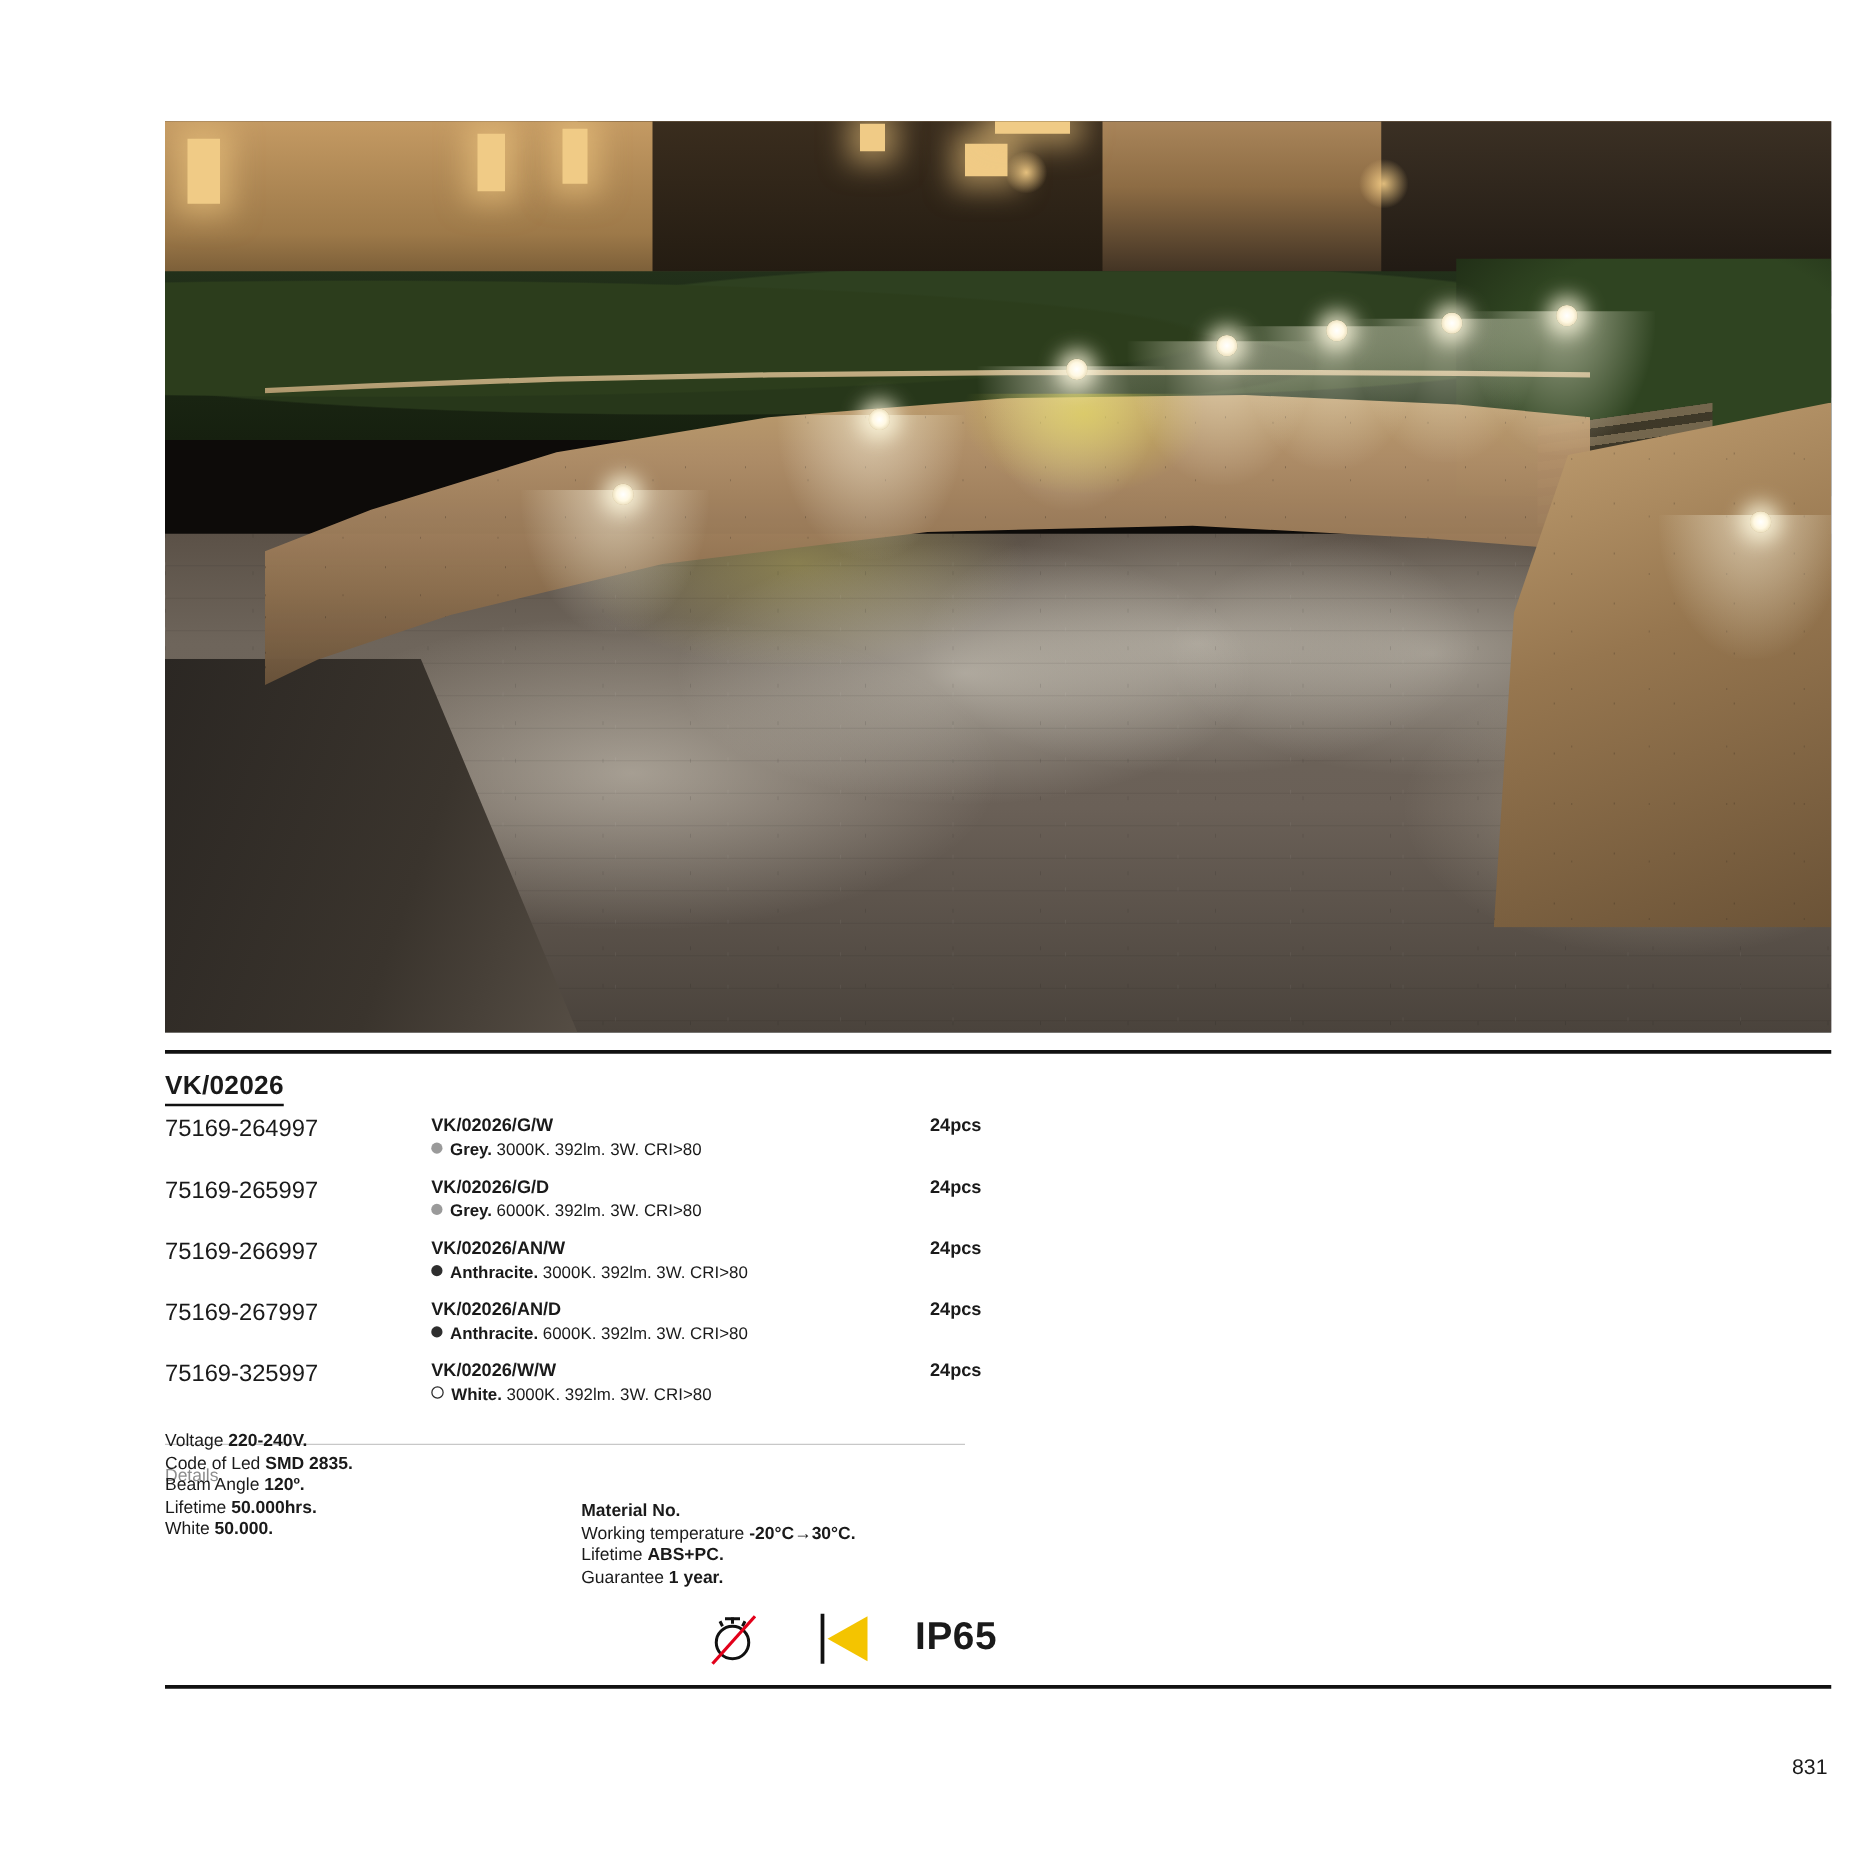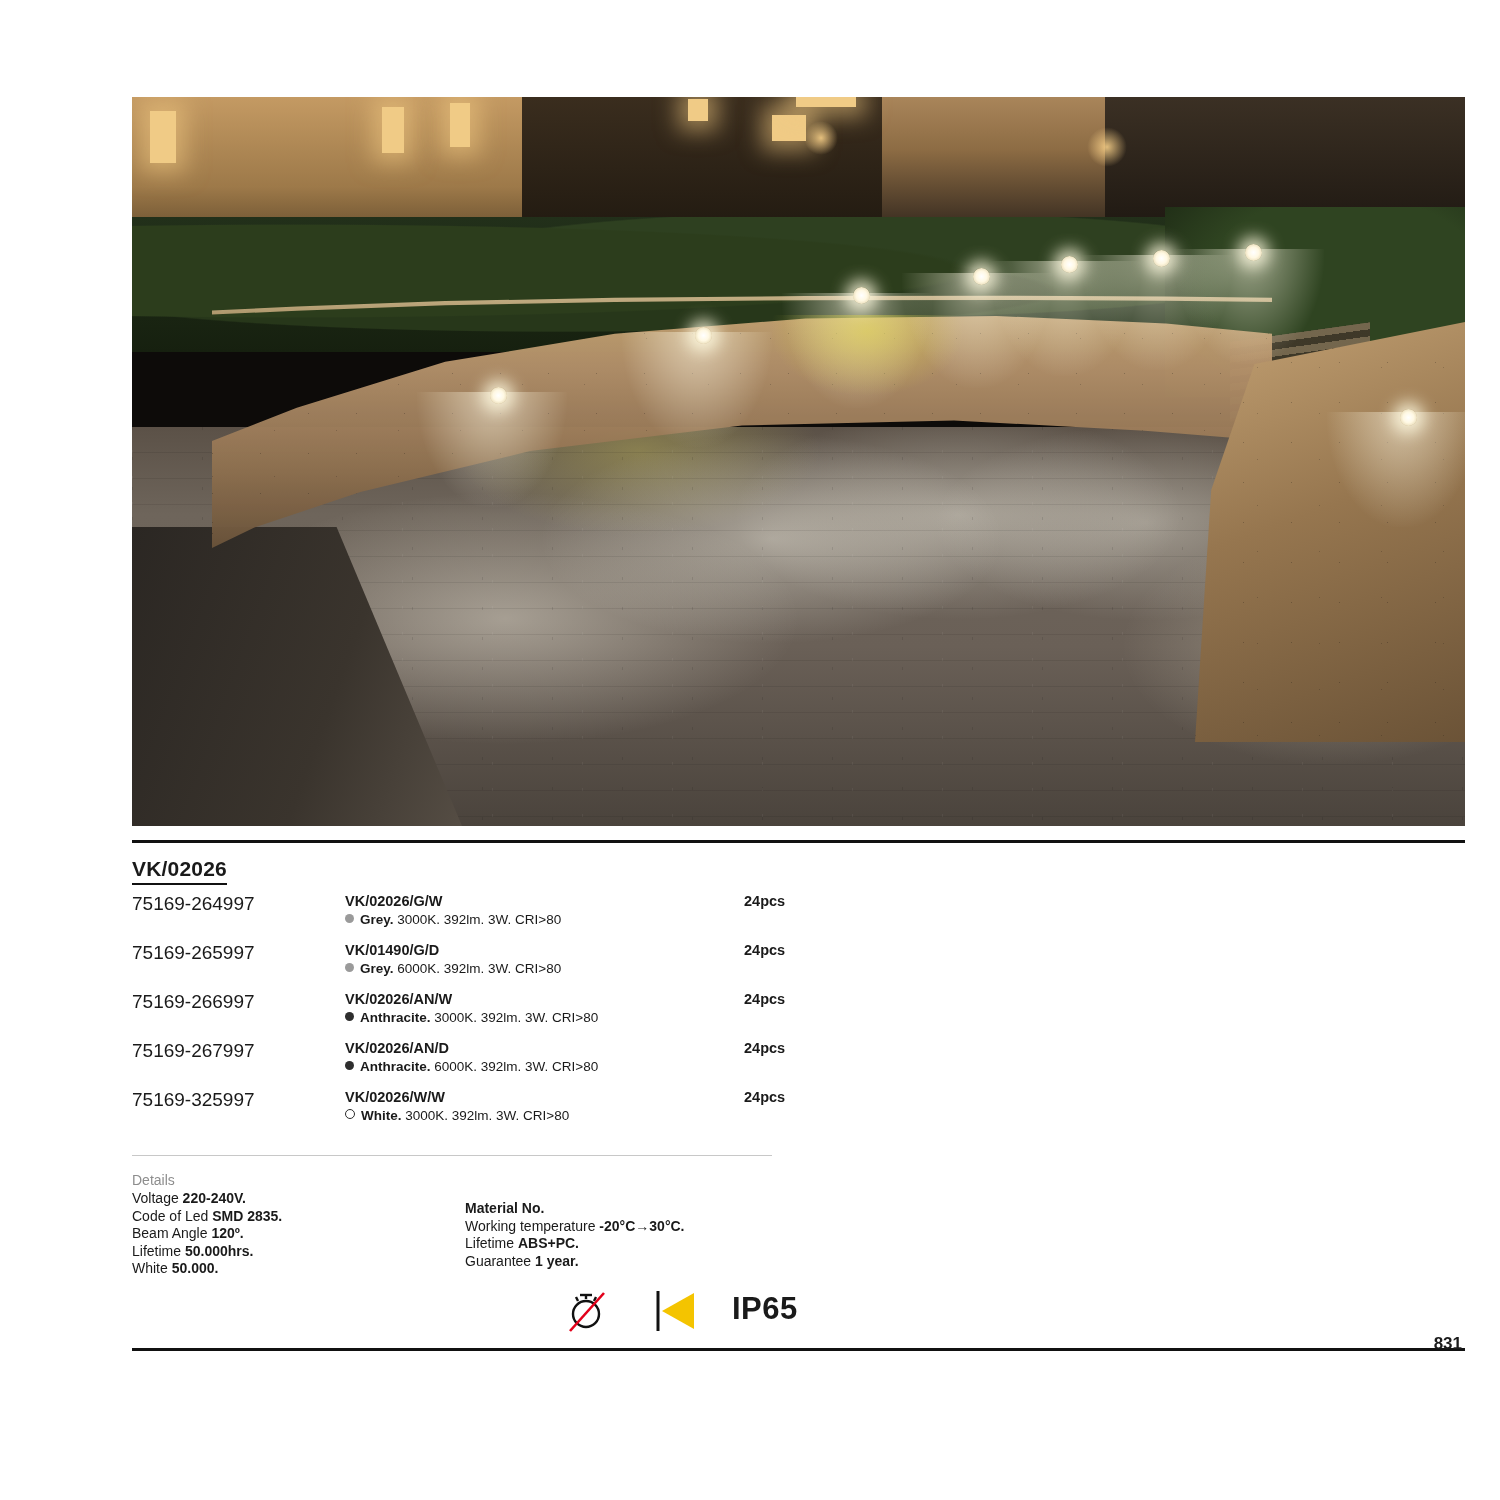--- a/index.html
+++ b/index.html
@@ -194,36 +194,36 @@
     margin-right:6px; vertical-align:1px;
   }
   .dot.grey { background:#9a9a9a; }
   .dot.anthracite { background:#2e2e2e; }
   .dot.white { background:#ffffff; border:1px solid #2b2b2b; width:8px; height:8px; }
 
   .details-label {
     position:absolute; left:92px; top:1172px;
     font-size:14px; color:#8d8d8d;
   }
-  .det-col1 { position:absolute; left:92px; top:1190px; font-size:14px; line-height:17.5px; }
+  .det-col1 { position:absolute; left:92px; top:1144px; font-size:14px; line-height:17.5px; }
   .det-col2 { position:absolute; left:425px; top:1200px; font-size:14px; line-height:17.5px; }
   .det-col1 b, .det-col2 b { font-weight:bold; }
 
   
   .icons { position:absolute; left:520px; top:1285px; height:52px; }
   .icon-nodim { position:absolute; left:0; top:0; width:52px; height:52px; }
   .icon-beam { position:absolute; left:88px; top:4px; width:62px; height:44px; }
   .ip-text {
     position:absolute; left:172px; top:6px;
     font-size:31px; font-weight:bold; letter-spacing:.5px;
   }
 
   .page-num {
-    position:absolute; right:78px; top:1334px;
-    font-size:17px; font-weight:bold;
+    position:absolute; right:78px; top:1404px;
+    font-size:17px; font-weight:normal;
   }
 </style>
 </head>
 <body>
 
 <div class="page">
 
   <div class="photo">
     <div class="photo-inner">
       <div class="bg-building"></div>
@@ -289,21 +289,21 @@
       <span class="code">75169-264997</span>
       <span class="model">VK/02026/G/W</span>
       <span class="box">24pcs</span>
       <span class="desc">
         <span class="dot grey"></span><b>Grey.</b> <span>3000K. 392lm. 3W. CRI&gt;80</span>
       </span>
     </div>
 
     <div class="row">
       <span class="code">75169-265997</span>
-      <span class="model">VK/01490/G/D</span>
+      <span class="model">VK/02026/G/D</span>
       <span class="box">24pcs</span>
       <span class="desc">
         <span class="dot grey"></span><b>Grey.</b> <span>6000K. 392lm. 3W. CRI&gt;80</span>
       </span>
     </div>
 
     <div class="row">
       <span class="code">75169-266997</span>
       <span class="model">VK/02026/AN/W</span>
       <span class="box">24pcs</span>

